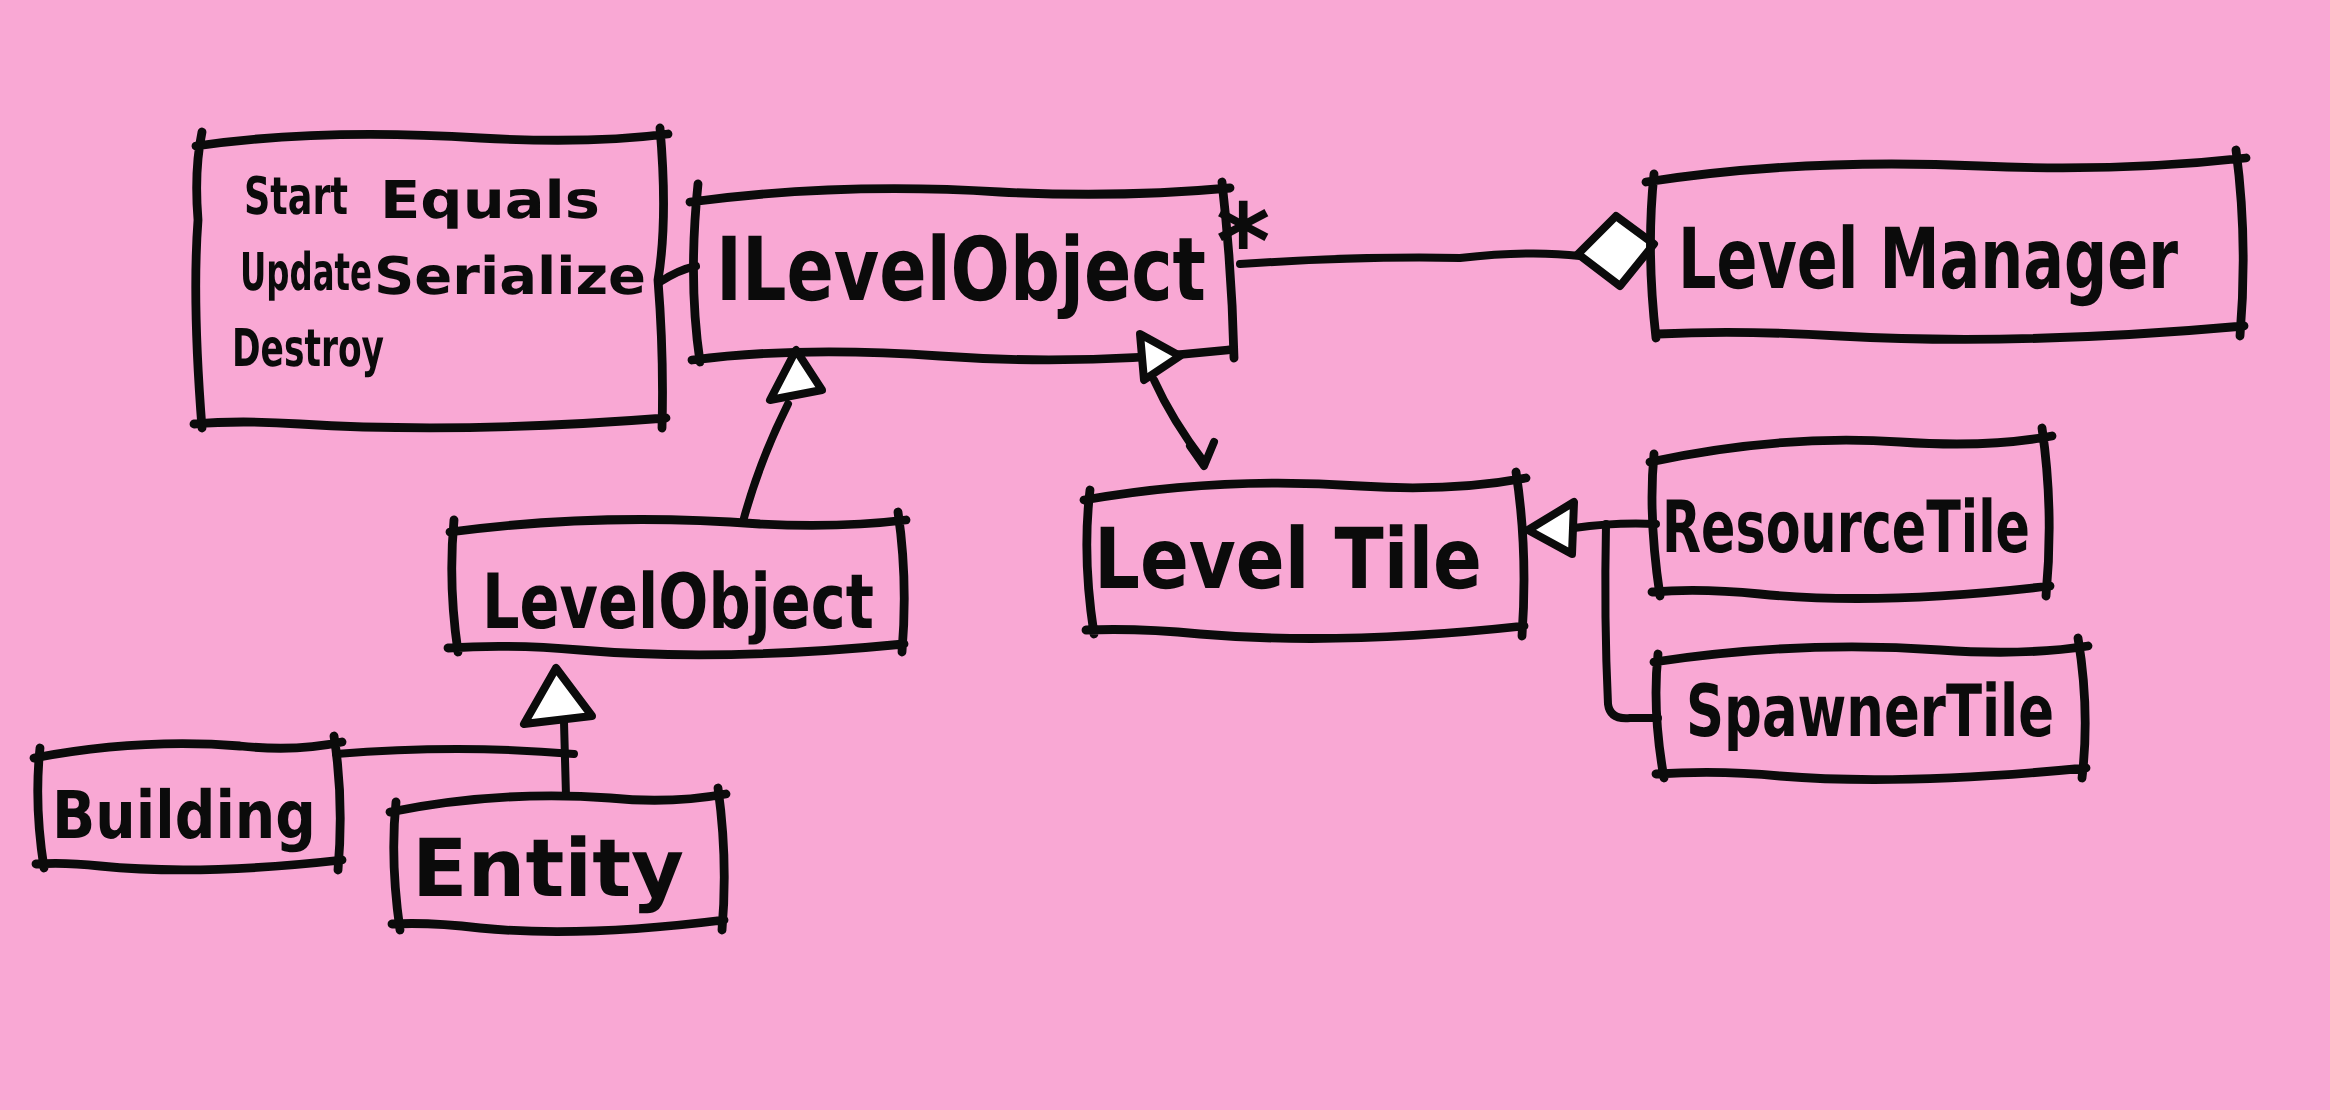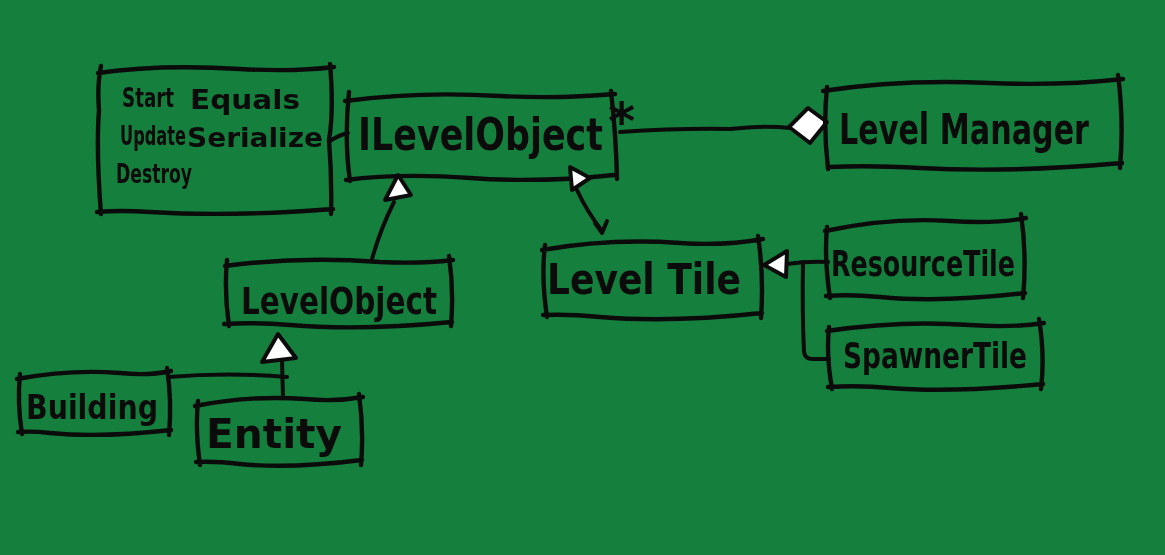--- a/index.html
+++ b/index.html
@@ -1,16 +1,16 @@
 <!DOCTYPE html>
 <html><head>
 <meta charset="utf-8">
 <style>
   html,body{margin:0;padding:0;background:#fff;}
-  .canvas{position:relative;width:1165px;height:555px;background:#15803d;overflow:hidden;}
+  .canvas{position:relative;width:1165px;height:555px;background:#f9a8d4;overflow:hidden;}
   svg{display:block;}
   .ink{stroke:#0b0b0b;stroke-width:4.4;fill:none;stroke-linecap:round;stroke-linejoin:round;}
   .ink-thin{stroke:#0b0b0b;stroke-width:4;fill:none;stroke-linecap:round;stroke-linejoin:round;}
   .hollow{stroke:#0b0b0b;stroke-width:4;fill:#ffffff;stroke-linejoin:round;}
   .hand{font-family:"DejaVu Sans",sans-serif;font-weight:bold;fill:#0b0b0b;}
   .note-text{font-size:26px;}
 </style>
 </head>
 <body>
 

